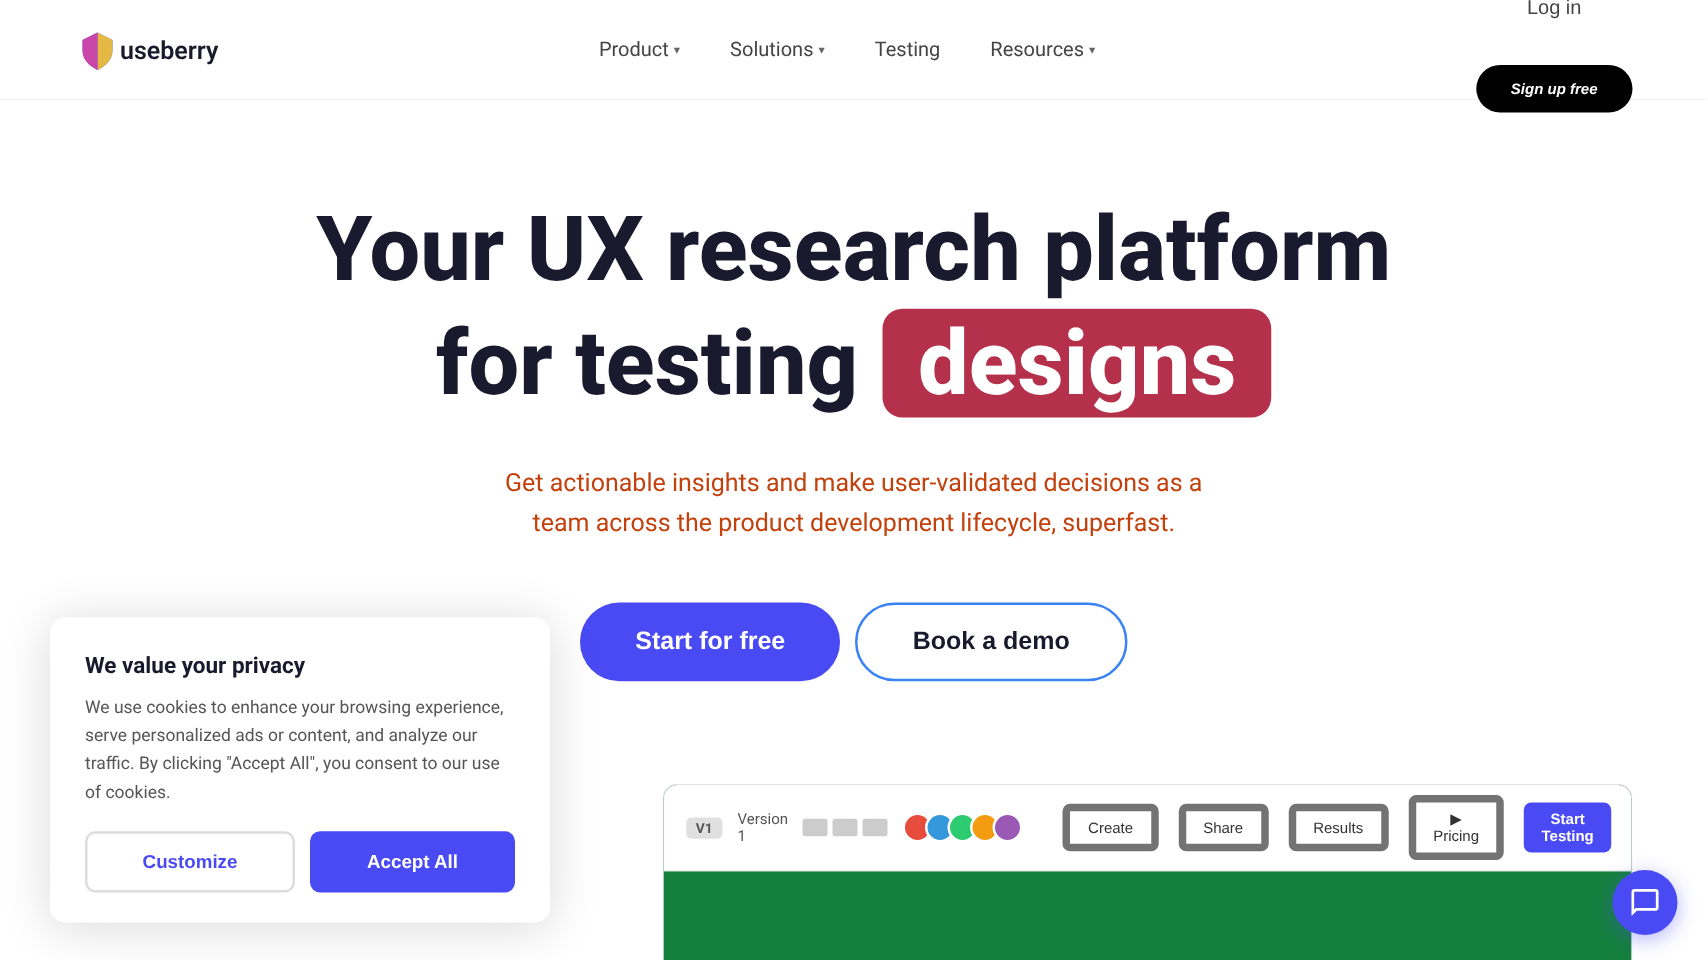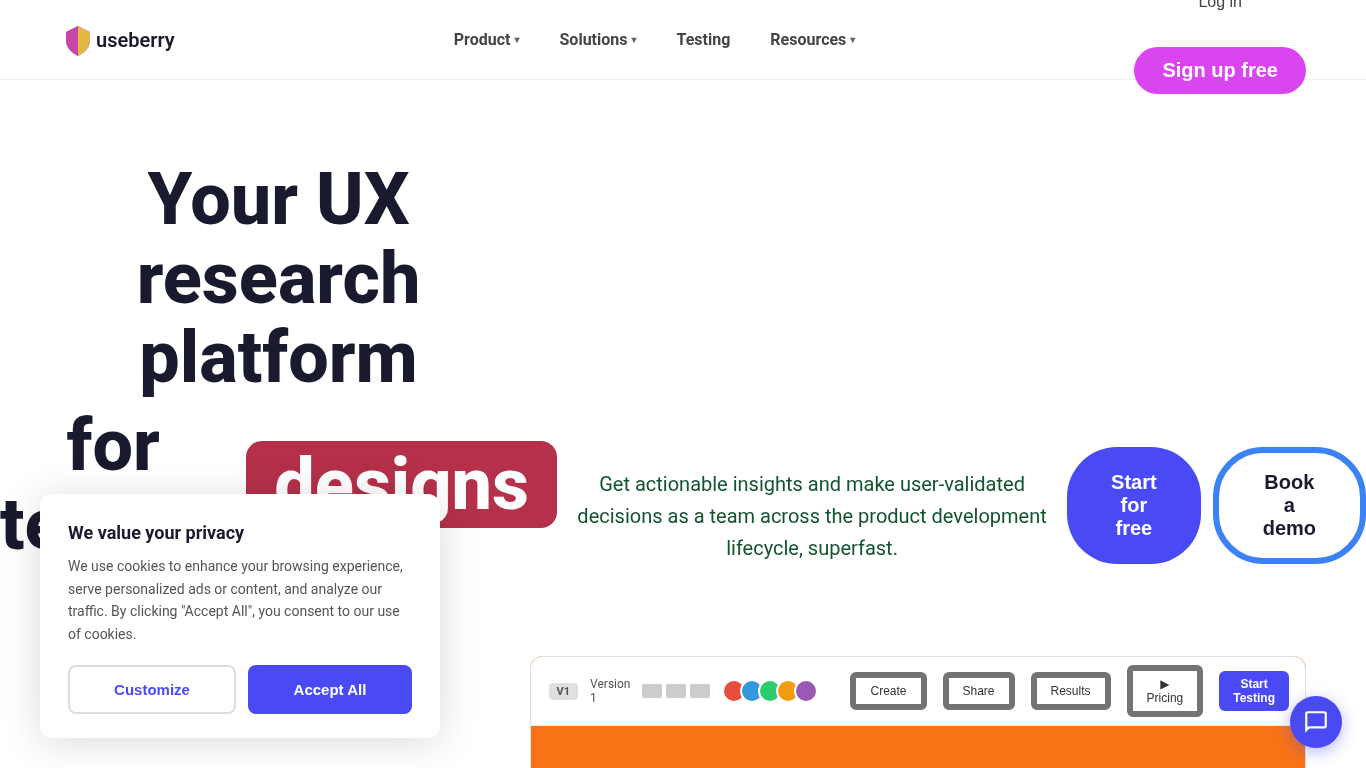--- a/index.html
+++ b/index.html
@@ -55,21 +55,21 @@
     }
 
     .nav-links li {
       position: relative;
     }
 
     .nav-links a {
       text-decoration: none;
       color: #444;
       font-size: 16px;
-      font-weight: 700;
+      font-weight: 400;
       padding: 8px 16px;
       display: flex;
       align-items: center;
       gap: 4px;
       border-radius: 6px;
     }
 
     .chevron {
       font-size: 10px;
       color: #666;
@@ -86,35 +86,36 @@
       background: none;
       border: none;
       font-size: 16px;
       font-weight: 500;
       color: #444;
       cursor: pointer;
       padding: 8px 16px;
     }
 
     .btn-signup {
-      background: #d946ef;
+      background: #000000;
       color: white;
       border: none;
       border-radius: 50px;
       padding: 12px 28px;
-      font-size: 20px;
-      font-weight: 600;
-      cursor: pointer;
+      font-size: 12px;
+      font-weight: 600;
+      cursor: pointer;
+      font-style: italic;
     }
 
     
     .hero {
       display: flex;
-      flex-direction: row;
-      align-items: flex-end;
+      flex-direction: column;
+      align-items: center;
       padding-top: 80px;
       text-align: center;
     }
 
     .hero-title {
       font-size: 72px;
       font-weight: 800;
       color: #1a1a2e;
       line-height: 1.1;
       max-width: 900px;
@@ -133,21 +134,21 @@
       color: white;
       border-radius: 16px;
       padding: 4px 28px;
       font-size: 72px;
       font-weight: 800;
     }
 
     .hero-subtitle {
       margin-top: 36px;
       font-size: 20px;
-      color: #14532d;
+      color: #c2410c;
       line-height: 1.6;
       max-width: 600px;
     }
 
     .hero-buttons {
       display: flex;
       gap: 12px;
       margin-top: 48px;
     }
 
@@ -158,21 +159,21 @@
       border-radius: 50px;
       padding: 18px 44px;
       font-size: 20px;
       font-weight: 600;
       cursor: pointer;
     }
 
     .btn-demo {
       background: white;
       color: #1a1a2e;
-      border: 6px solid #3b82f6;
+      border: 2px solid #3b82f6;
       border-radius: 50px;
       padding: 18px 44px;
       font-size: 20px;
       font-weight: 600;
       cursor: pointer;
     }
 
     
     .cookie-banner {
       position: absolute;
@@ -252,22 +253,22 @@
       height: 26px;
       fill: white;
     }
 
     
     .app-preview {
       position: absolute;
       bottom: 0;
       right: 60px;
       left: 530px;
-      height: 112px;
-      background: #f97316;
+      height: 141px;
+      background: #15803d;
       border-radius: 12px 12px 0 0;
       overflow: hidden;
       border: 1px solid #e0e0e0;
       border-bottom: none;
     }
 
     .app-bar {
       display: flex;
       align-items: center;
       justify-content: flex-end;

